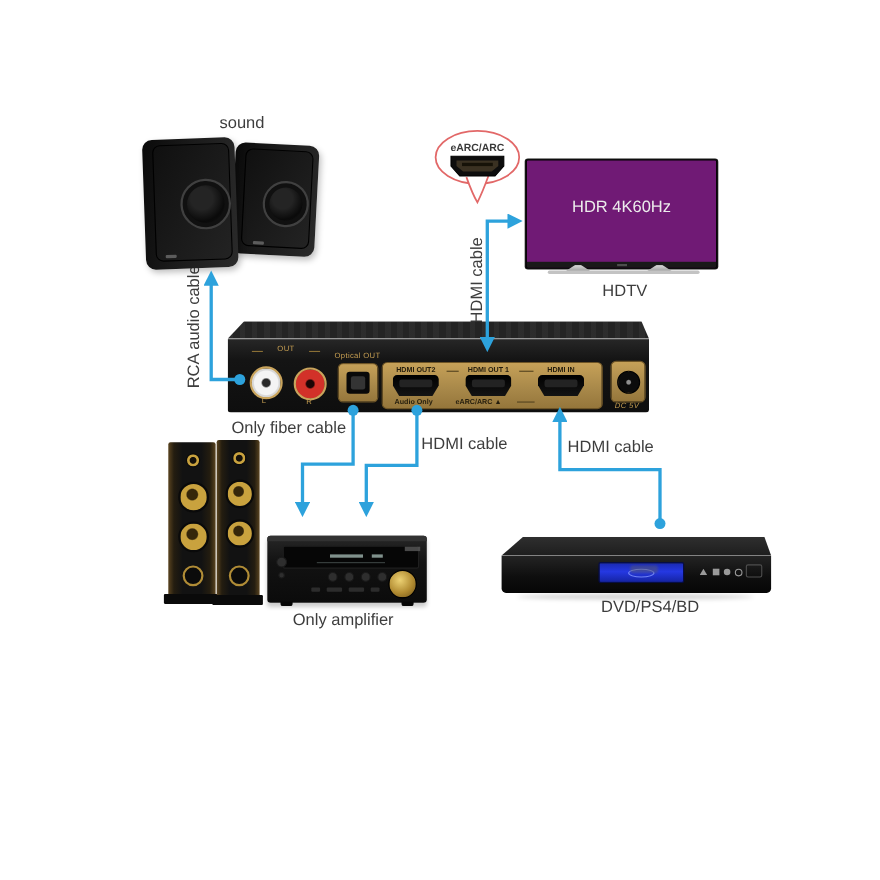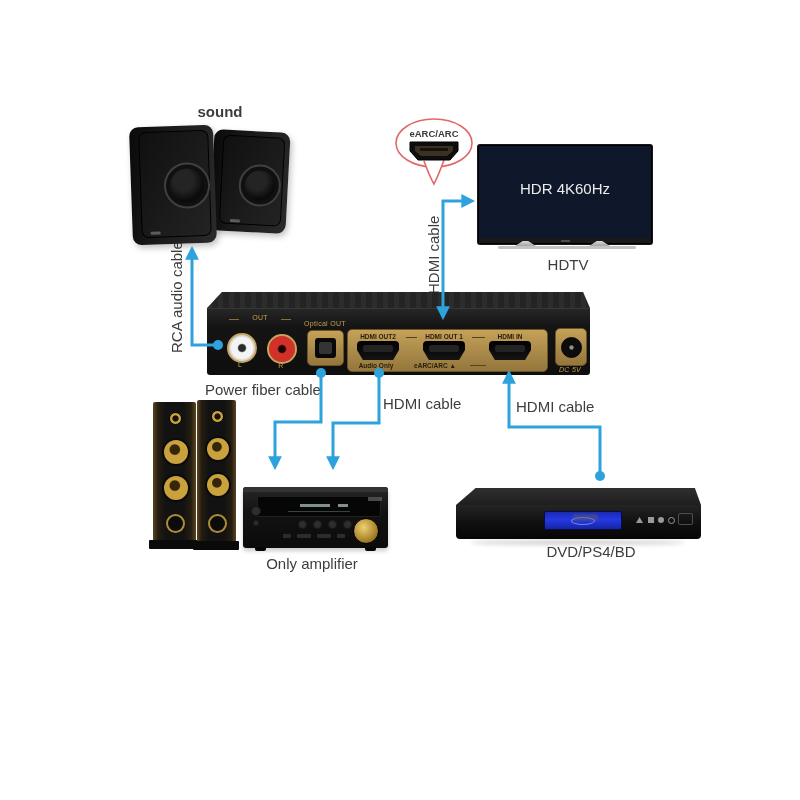--- a/index.html
+++ b/index.html
@@ -1,21 +1,21 @@
 <!DOCTYPE html>
 <html><head>
 <meta charset="utf-8">
 <style>
   html,body{margin:0;padding:0;background:#fff;}
   .canvas{position:relative;width:800px;height:800px;background:#ffffff;overflow:hidden;
           font-family:"Liberation Sans",sans-serif;}
   .lbl{position:absolute;font-size:15px;color:#3d3d3d;text-align:center;white-space:nowrap;}
   .vlbl{transform:rotate(-90deg);}
   
-  .tv-screen{position:absolute;left:478px;top:145px;width:172px;height:97px;background:#0f172a;
+  .tv-screen{position:absolute;left:478px;top:145px;width:172px;height:97px;background:#701a75;
              border:1px solid #000;border-radius:2px;box-shadow:0 0 0 1px #181818;}
   .tv-text{position:absolute;left:0;top:34px;width:100%;text-align:center;color:#ececec;font-size:15px;}
   .tv-bezel{position:absolute;left:0;bottom:0;width:100%;height:5px;background:#191919;}
   .tv-logo{position:absolute;left:50%;bottom:1px;width:9px;height:2px;margin-left:-4px;background:#4d4d4d;}
   .tv-foot{position:absolute;top:241px;width:27px;height:7px;background:linear-gradient(#d9d9d9,#8e8e8e);
            clip-path:polygon(0 100%,40% 0,60% 0,100% 100%);}
   .tv-base{position:absolute;left:498px;top:246px;width:138px;height:3px;background:#c3c3c3;border-radius:2px;}
   
   .spk{position:absolute;border-radius:9px;background:linear-gradient(100deg,#0a0a0a,#1b1b1b 45%,#2a2a2a);
        box-shadow:2px 3px 6px rgba(0,0,0,.25);}
@@ -81,23 +81,23 @@
   .pl-sq{position:absolute;left:222px;top:8px;width:13px;height:10px;border:1px solid #4e4e4e;border-radius:2px;}
   .pl-shadow{position:absolute;left:470px;top:540px;width:215px;height:5px;border-radius:50%;
              background:rgba(0,0,0,.18);filter:blur(2px);}
   svg.overlay{position:absolute;left:0;top:0;z-index:10;pointer-events:none;}
 </style>
 </head>
 <body>
 
 <div class="canvas">
 
-  <div class="lbl" style="left:190px;top:103px;width:60px;font-weight:bold;">sound</div>
+  <div class="lbl" style="left:190px;top:103px;width:60px;">sound</div>
   <div class="lbl" style="left:538px;top:256px;width:60px;">HDTV</div>
-  <div class="lbl" style="left:205px;top:381px;width:115px;">Power fiber cable</div>
+  <div class="lbl" style="left:205px;top:381px;width:115px;">Only fiber cable</div>
   <div class="lbl" style="left:383px;top:395px;width:70px;">HDMI cable</div>
   <div class="lbl" style="left:516px;top:398px;width:70px;">HDMI cable</div>
   <div class="lbl" style="left:258px;top:555px;width:108px;">Only amplifier</div>
   <div class="lbl" style="left:546px;top:543px;width:90px;">DVD/PS4/BD</div>
   <div class="lbl vlbl" style="left:121px;top:290px;width:110px;height:16px;">RCA audio cable</div>
   <div class="lbl vlbl" style="left:396px;top:249px;width:74px;height:16px;">HDMI cable</div>
 
   <div>
     <div class="tv-screen">
       <div class="tv-text">HDR 4K60Hz</div>

